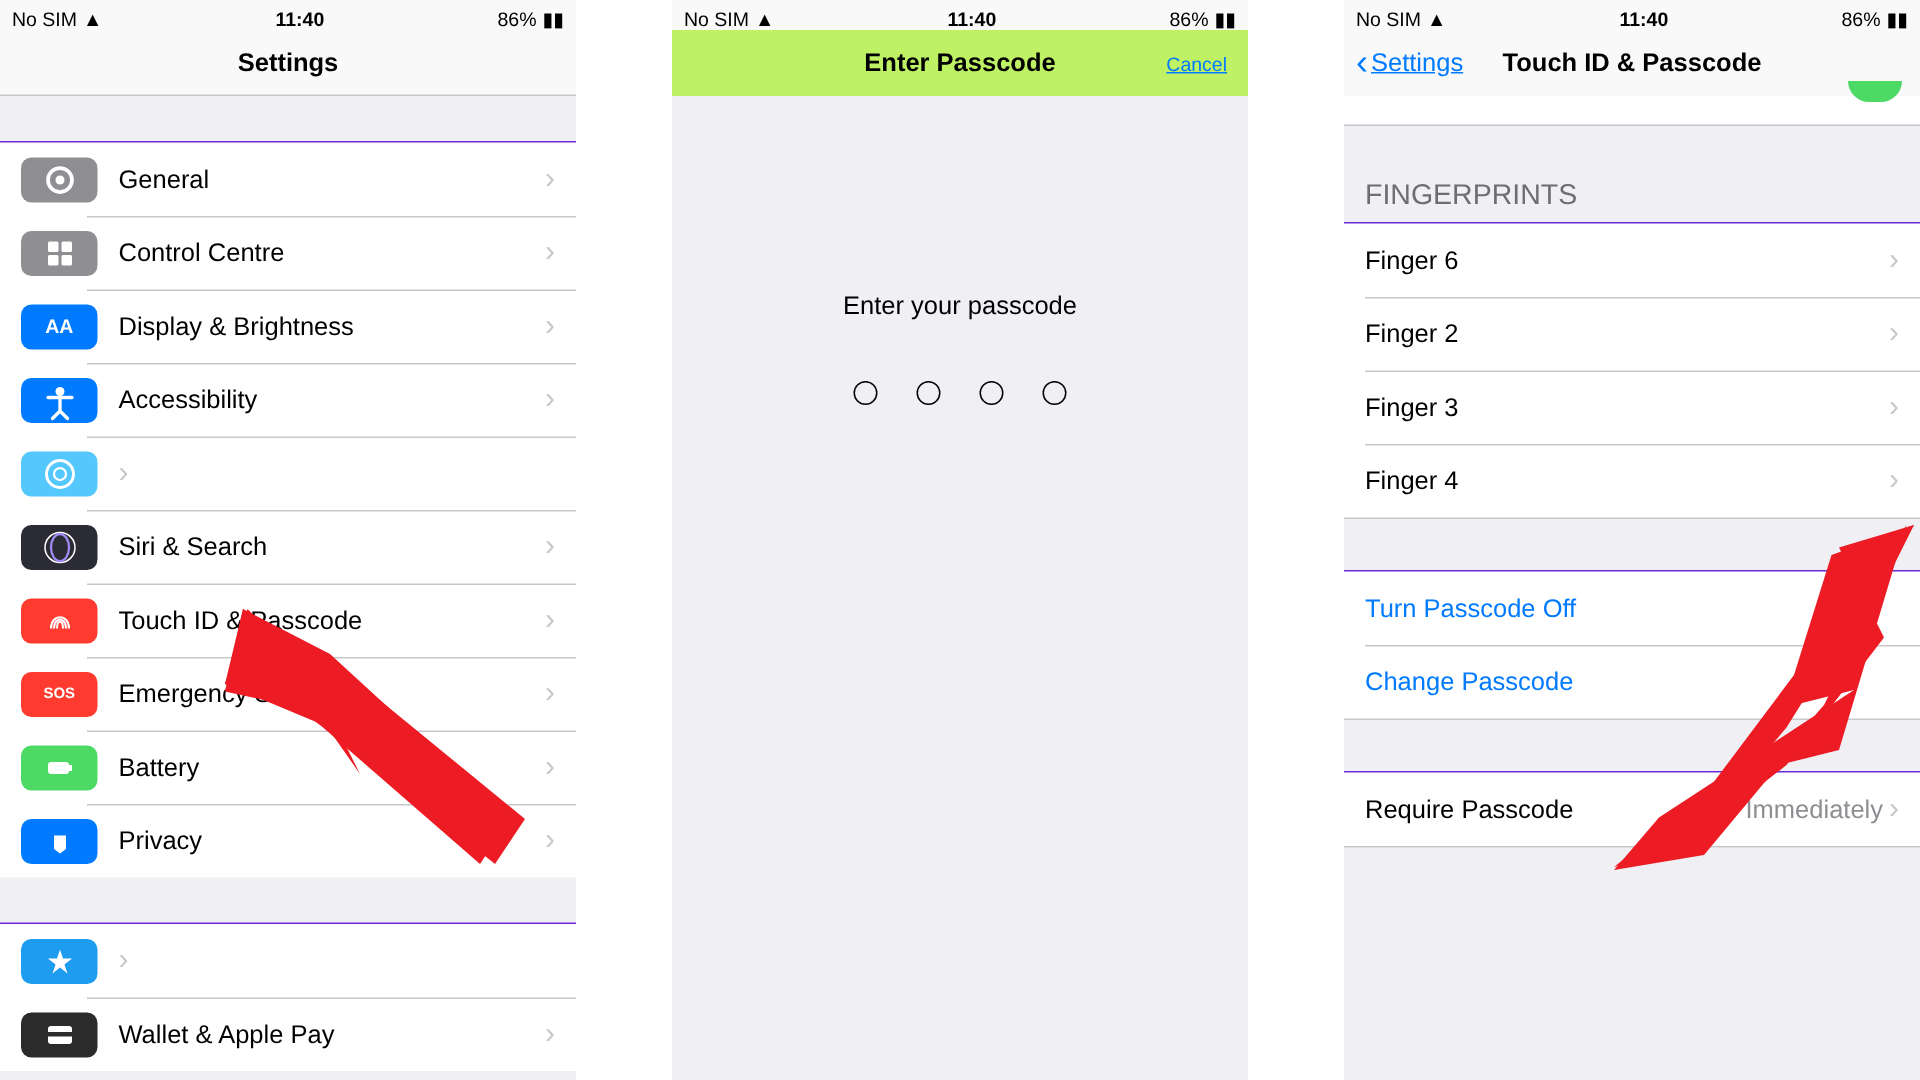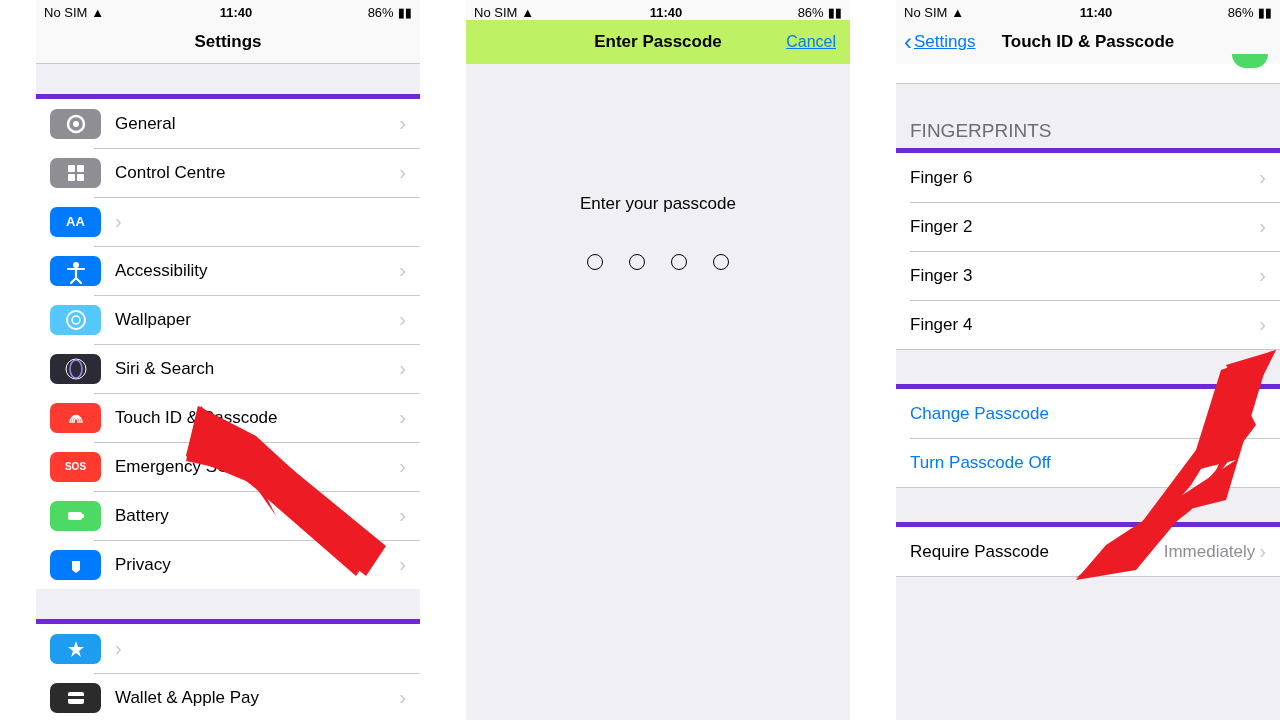--- a/index.html
+++ b/index.html
@@ -1,29 +1,29 @@
 <!DOCTYPE html>
 <html><head>
 <meta charset="utf-8">
 <style>
   * { box-sizing: border-box; margin: 0; padding: 0; }
   body { font-family: -apple-system, "Helvetica Neue", Helvetica, Arial, sans-serif; background: #fff; }
   .stage { width: 1280px; height: 720px; position: relative; display: flex; background:#fff;}
-  .phone { width: 384px; height: 720px; background: #efeff4; position: relative; overflow: hidden; margin-left: 36px; }
+  .phone { width: 384px; height: 720px; background: #efeff4; position: relative; overflow: hidden; }
   .gap { flex:1; background:#fff; }
   .status-bar { height: 20px; padding: 4px 8px 0 8px; display:flex; justify-content:space-between; align-items:center; font-size:13px; font-weight:500; background:#f9f9f9; }
   .sb-left, .sb-right { display:flex; align-items:center; gap:4px; }
   .wifi-icon, .battery-icon { display:inline-block; }
   .nav { height: 44px; background:#f9f9f9; display:flex; align-items:center; justify-content:center; position:relative; border-bottom:1px solid #c8c8cc; }
   .nav.no-border { border-bottom:1px solid #e5e5ea; }
   .nav-title { font-size:17px; font-weight:600; }
   .nav-back { position:absolute; left:8px; display:flex; align-items:center; color:#007aff; font-size:17px; }
-  .nav-right { position:absolute; right:14px; color:#007aff; font-size:16px; text-decoration:underline; }
+  .nav-right { position:absolute; right:14px; color:#007aff; font-size:13px; text-decoration:underline; }
   .section-spacer { height:30px; }
-  .group { background:#fff; border-top:5px solid #6d28d9; border-bottom:1px solid #c8c8cc; }
+  .group { background:#fff; border-top:1px solid #6d28d9; border-bottom:1px solid #c8c8cc; }
   .row { display:flex; align-items:center; height:49px; padding:0 14px; position:relative; }
   .row + .row:before { content:''; position:absolute; top:0; left:58px; right:0; height:1px; background:#c8c8cc; }
   .row.noicon + .row.noicon:before { left:14px; }
   .row .icon { width:51px; height:30px; border-radius:7px; margin-right:14px; flex-shrink:0; display:flex; align-items:center; justify-content:center; color:#ffffff; font-size:14px; font-weight:600;}
   .row .label { flex:1; font-size:17px; color:#000; }
   .row .detail { font-size:17px; color:#8e8e93; margin-right:4px; }
   .chev { color:#c7c7cc; font-size:20px; font-weight:400; }
   .group.bot-open { border-bottom:none; }
   .section-header { font-size:19px; color:#6d6d72; padding:6px 14px 6px 14px; text-transform:uppercase; }
   .link-row .label { color:#007aff; }
@@ -76,40 +76,40 @@
               <rect x="16" y="7" width="7" height="7" rx="1" fill="#fff"></rect>
               <rect x="7" y="16" width="7" height="7" rx="1" fill="#fff"></rect>
               <rect x="16" y="16" width="7" height="7" rx="1" fill="#fff"></rect>
             </svg>
           </div>
           <div class="label">Control Centre</div>
           <span class="chev">›</span>
         </div>
         <div class="row">
           <div class="icon" style="background: rgb(0, 122, 255); font-size: 13px;">AA</div>
+          <div class="label">Display &amp; Brightness</div>
           <span class="chev">›</span>
         </div>
         <div class="row">
           <div class="icon" style="background: rgb(0, 122, 255);">
             <svg width="30" height="30">
               <circle cx="15" cy="9" r="3" fill="#fff"></circle>
               <path d="M7 13 L23 13 M15 13 L15 22 M15 22 L10 27 M15 22 L20 27" stroke="#fff" stroke-width="2.2" fill="none" stroke-linecap="round"></path>
             </svg>
           </div>
           <div class="label">Accessibility</div>
           <span class="chev">›</span>
         </div>
         <div class="row">
           <div class="icon" style="background: rgb(84, 199, 252);">
             <svg width="30" height="30">
               <circle cx="15" cy="15" r="9" fill="none" stroke="#fff" stroke-width="2"></circle>
               <circle cx="15" cy="15" r="4" fill="none" stroke="#fff" stroke-width="1.5"></circle>
             </svg>
           </div>
-          <div class="label">Wallpaper</div>
           <span class="chev">›</span>
         </div>
         <div class="row">
           <div class="icon" style="background: rgb(43, 43, 54);">
             <svg width="30" height="30">
               <circle cx="15" cy="15" r="10" fill="none" stroke="#fff" stroke-width="1"></circle>
               <ellipse cx="15" cy="15" rx="6" ry="9" fill="none" stroke="#a58bf6" stroke-width="1.5"></ellipse>
             </svg>
           </div>
           <div class="label">Siri &amp; Search</div>
@@ -248,24 +248,24 @@
           <span class="chev">›</span>
         </div>
         <div class="row noicon">
           <div class="label">Finger 4</div>
           <span class="chev">›</span>
         </div>
       </div>
     <div style="height:34px;"></div>
     <div class="group">
       <div class="row noicon link-row">
+        <div class="label">Turn Passcode Off</div>
+      </div>
+      <div class="row noicon link-row">
         <div class="label">Change Passcode</div>
-      </div>
-      <div class="row noicon link-row">
-        <div class="label">Turn Passcode Off</div>
       </div>
     </div>
     <div style="height:34px;"></div>
     <div class="group">
       <div class="row noicon">
         <div class="label">Require Passcode</div>
         <div class="detail">Immediately</div>
         <span class="chev">›</span>
       </div>
     </div>

